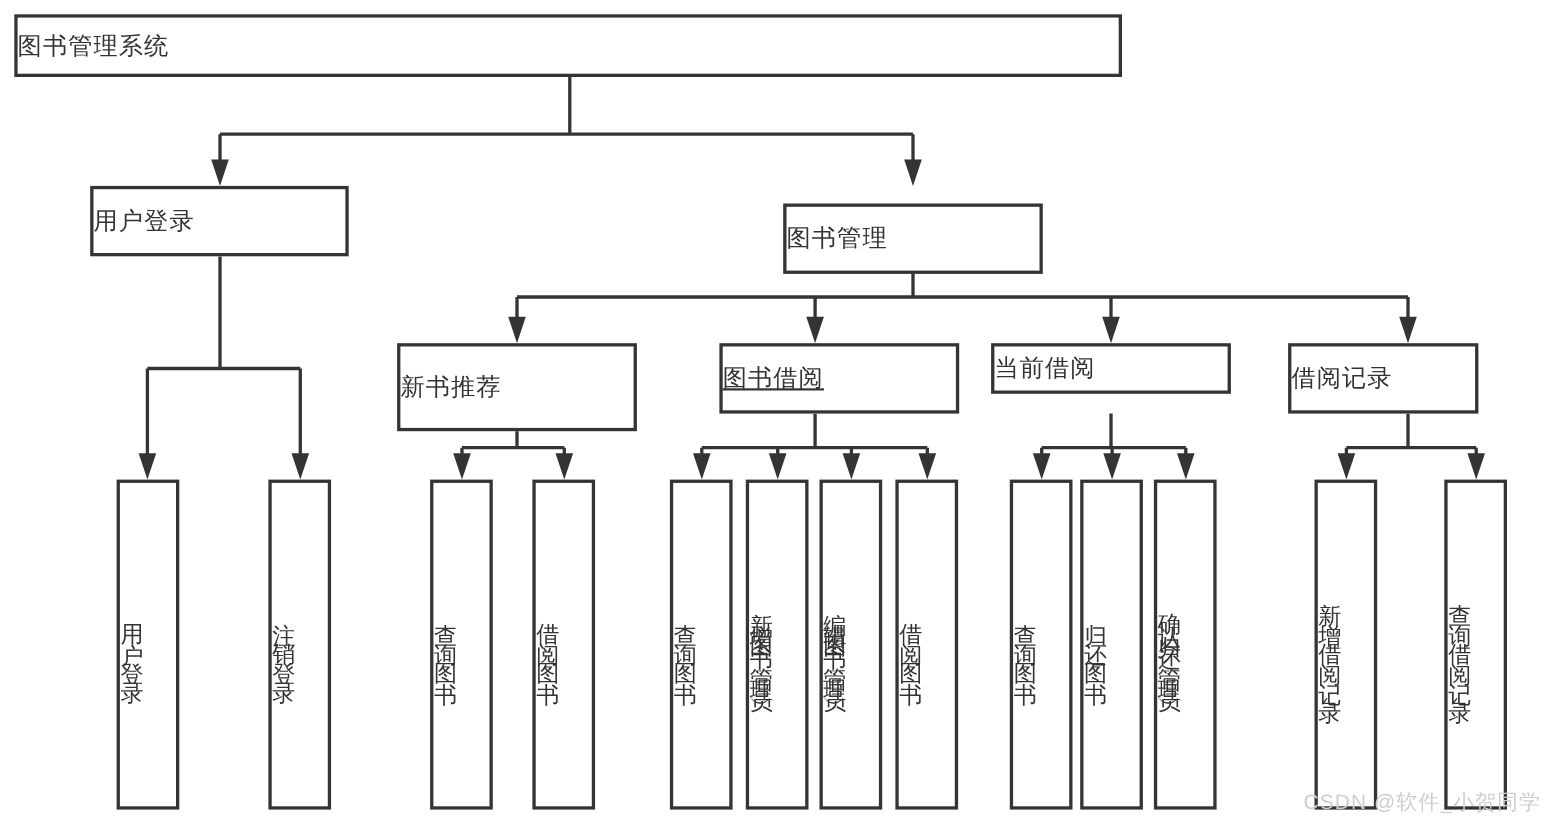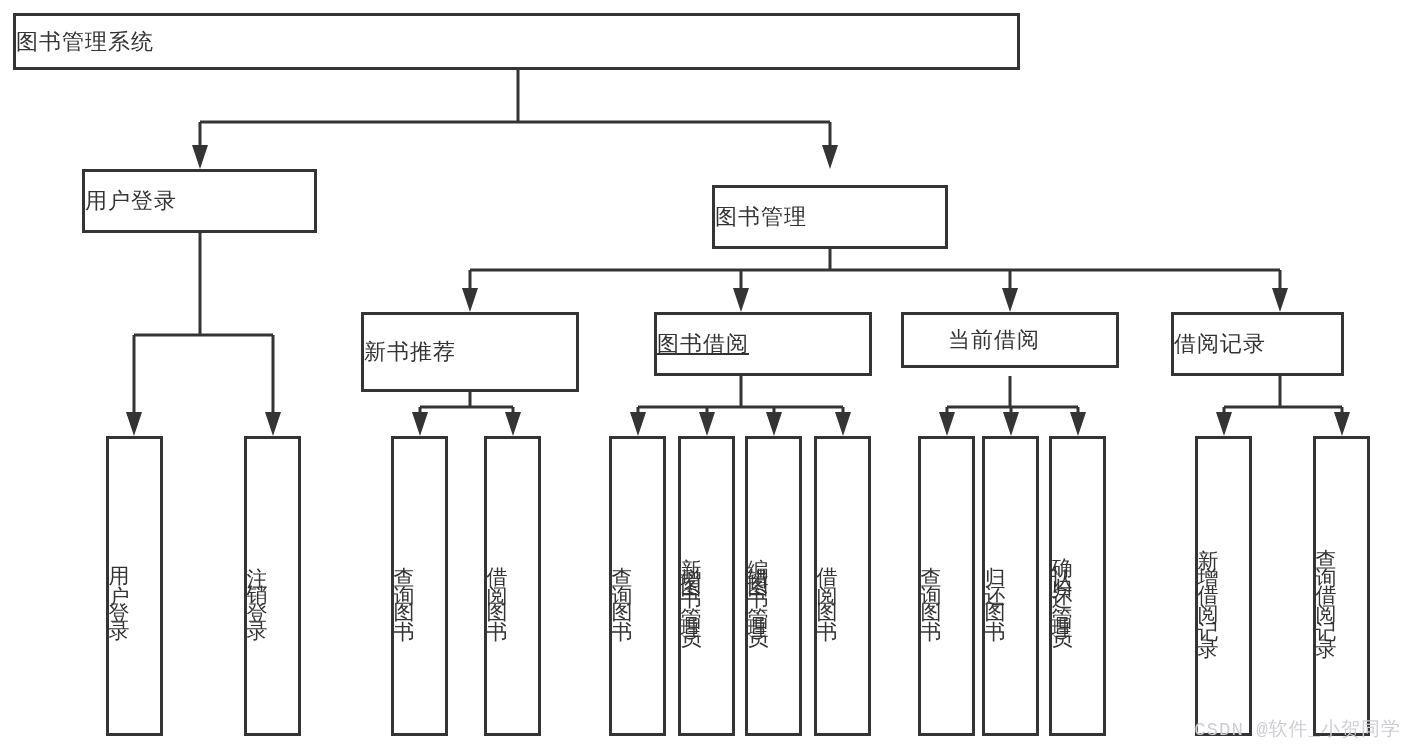--- a/index.html
+++ b/index.html
@@ -92,21 +92,21 @@
   <div class="box" style="left:712px; top:169px; width:236px; height:64px;margin-top:16px;">
     <span>图书管理</span>
   </div>
 
   <div class="box" style="left:361px; top:312px; width:218px; height:80px;">
     <span>新书推荐</span>
   </div>
   <div class="box" style="left:654px; top:312px; width:218px; height:64px;text-decoration:underline;">
     <span>图书借阅</span>
   </div>
-  <div class="box" style="left:901px; top:312px; width:218px; height:56px;padding-left:44px;">
+  <div class="box" style="left:901px; top:312px; width:218px; height:46px;">
     <span>当前借阅</span>
   </div>
   <div class="box" style="left:1171px; top:312px; width:173px; height:64px;">
     <span>借阅记录</span>
   </div>
 
   <div class="box leaf" style="left:106px; top:436px; width:57px; height:300px;">
     <span class="leaf-label" style="letter-spacing: 18px;">用户登录</span>
   </div>
   <div class="box leaf" style="left:244px; top:436px; width:57px; height:300px;">
@@ -143,15 +143,15 @@
     <span class="leaf-label" style="letter-spacing: 10px;">确认归还（管理员）</span>
   </div>
 
   <div class="box leaf" style="left:1195px; top:436px; width:57px; height:300px;">
     <span class="leaf-label" style="letter-spacing: 18px;">新增借阅记录</span>
   </div>
   <div class="box leaf" style="left:1313px; top:436px; width:57px; height:300px;">
     <span class="leaf-label" style="letter-spacing: 18px;">查询借阅记录</span>
   </div>
 
-  <div class="watermark" style="color: rgb(205, 206, 212); font-family: Liberation Mono, monospace;">CSDN @软件_小贺同学</div>
+  <div class="watermark" style="color: rgb(205, 206, 212);">CSDN @软件_小贺同学</div>
 
 </div>
 
 </body></html>

